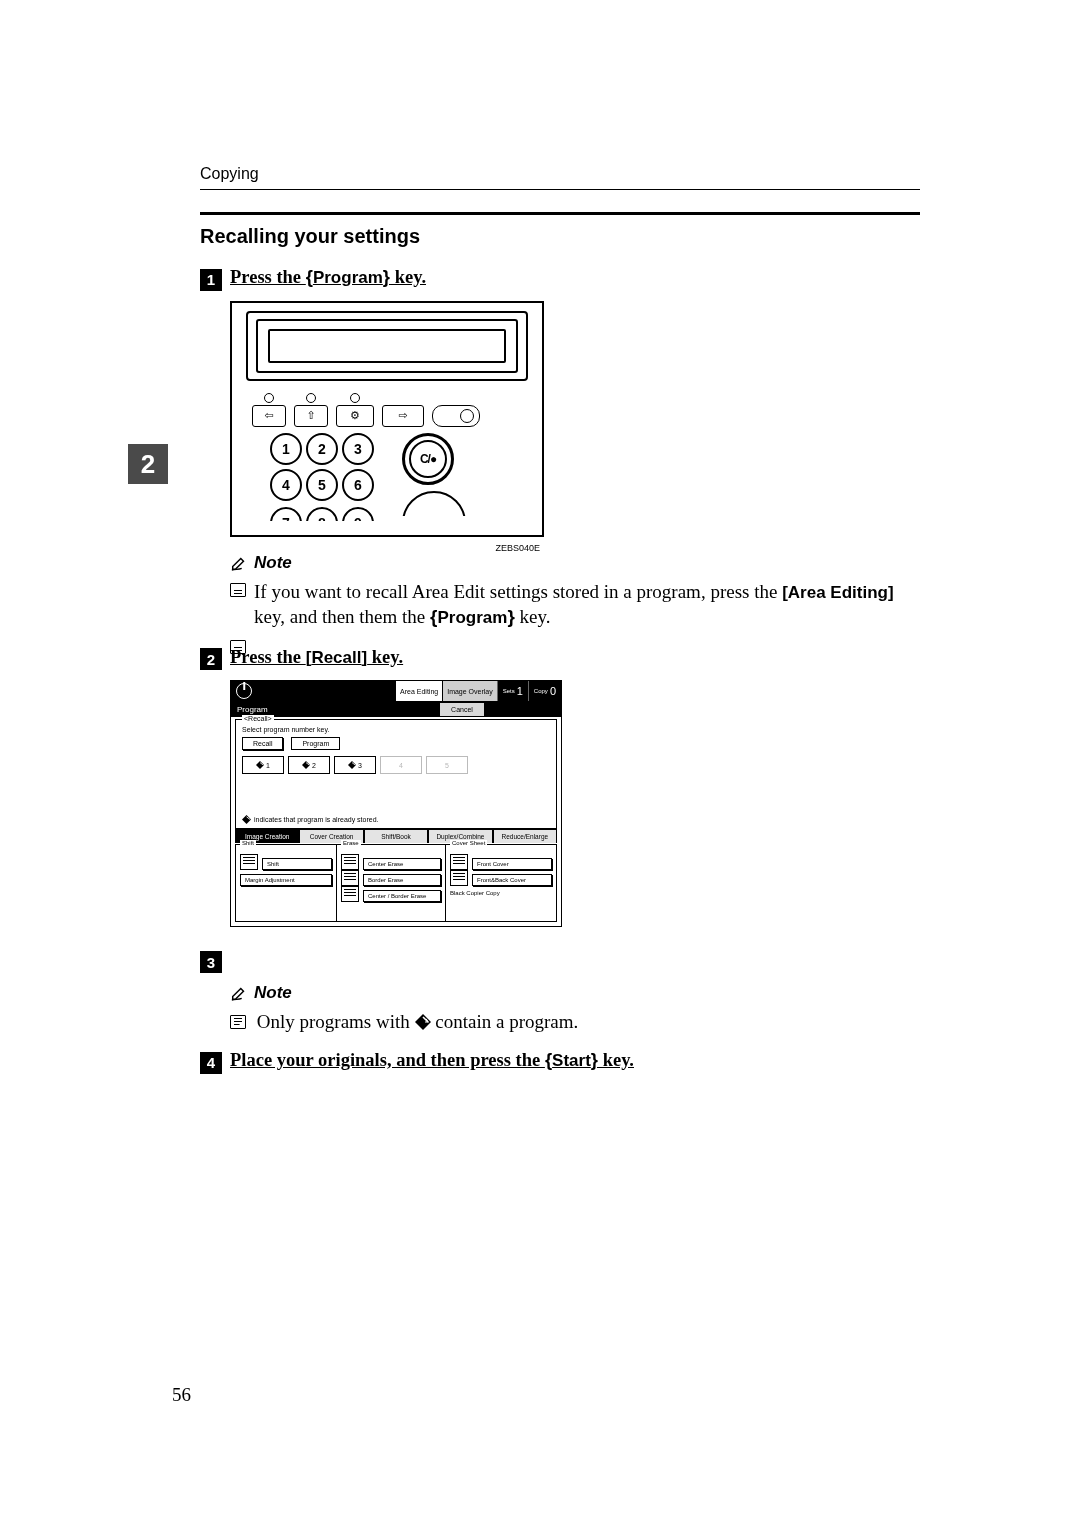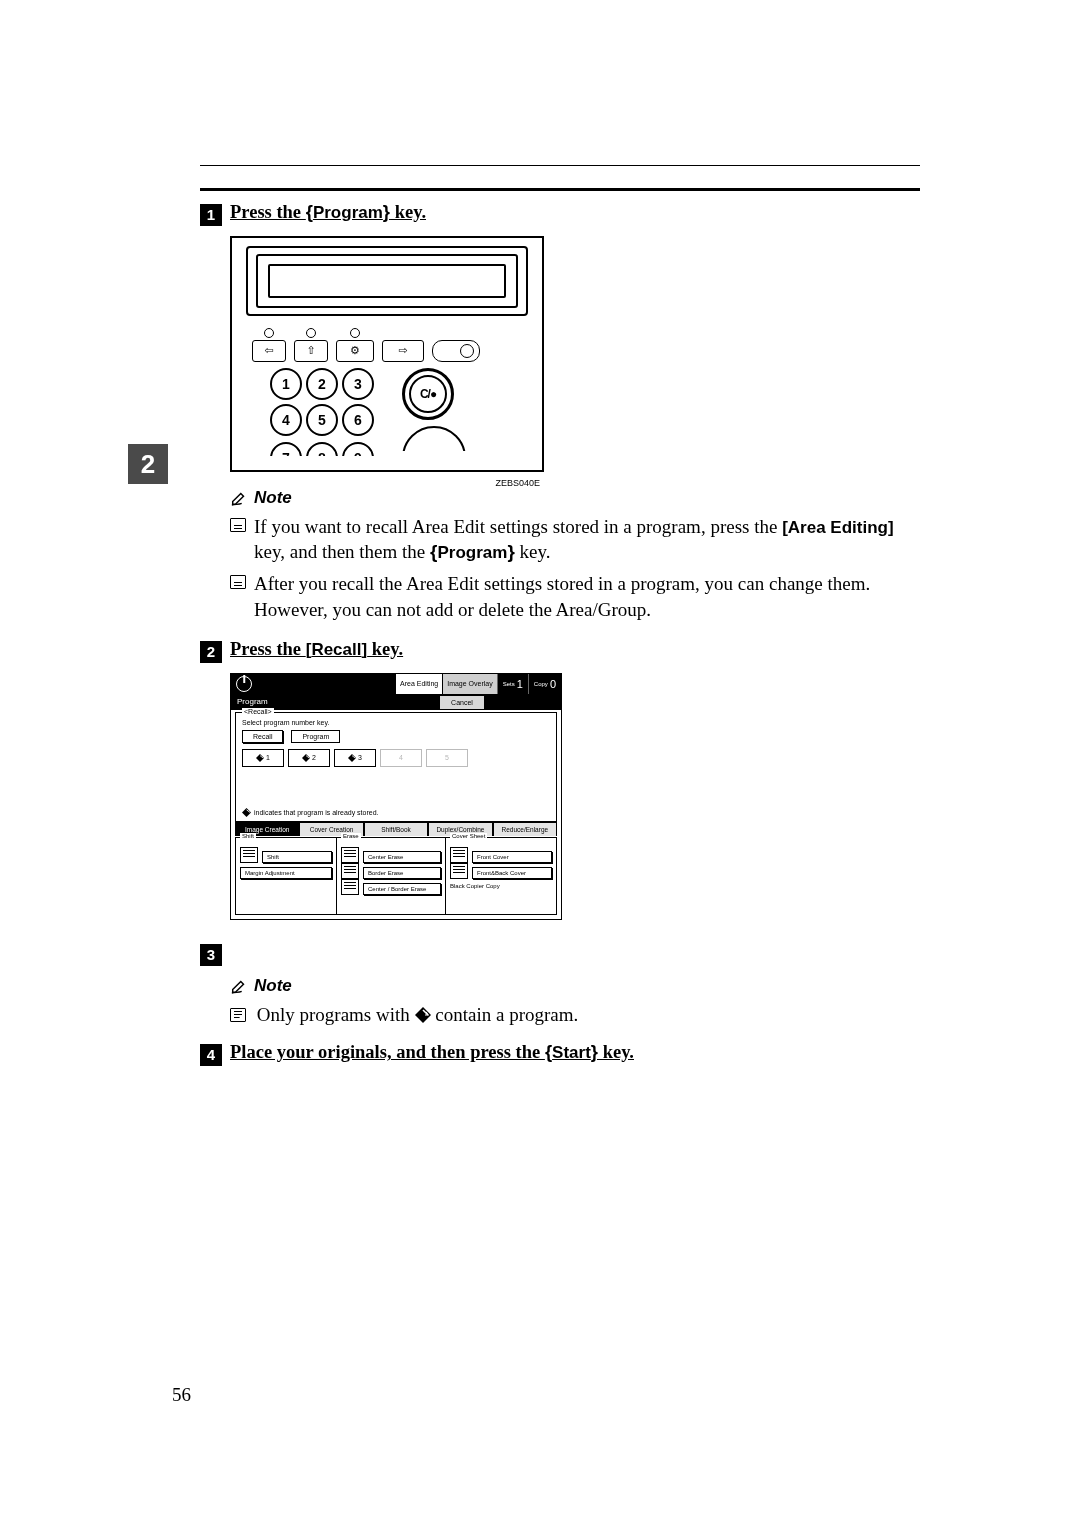--- a/index.html
+++ b/index.html
@@ -543,23 +543,25 @@
     text-align: center;
   }
 </style>
 </head>
 <body>
 
 <div class="page">
 
   <div class="side-tab">2</div>
 
+  <div class="running-head">Copying</div>
   <hr class="hr-thin">
 
   <hr class="hr-thick">
+  <div class="section-title">Recalling your settings</div>
 
   <div class="step-line">
     <span class="step-num">1</span>
     <span class="step-text">
       <span>Press the </span><span class="lbracket">{</span><span class="keyname">Program</span><span class="rbracket">}</span><span> key.</span>
     </span>
   </div>
 
   <div class="content-indent">
     <div class="figure-box">
@@ -625,21 +627,20 @@
       <li>
         <span class="bullet-box">
             <span class="mini-lines"></span>
           </span>
         <span>If you want to recall Area Edit settings stored in a program, press the </span><b><span class="keyname">[Area Editing]</span></b><span> key, and then them the </span><span class="lbracket">{</span><span class="keyname">Program</span><span class="rbracket">}</span><span> key.</span>
       </li>
       <li>
         <span class="bullet-box">
             <span class="mini-lines"></span>
           </span>
-        <span>After you recall the Area Edit settings stored in a program, you can change them. However, you can not add or delete the Area/Group.</span>
       </li>
     </ul>
   </div>
 
   <div class="step-line">
     <span class="step-num">2</span>
     <span class="step-text">
       <span>Press the </span><span class="keyname"><span>[</span><span>Recall</span><span>]</span></span><span> key.</span>
     </span>
   </div>

